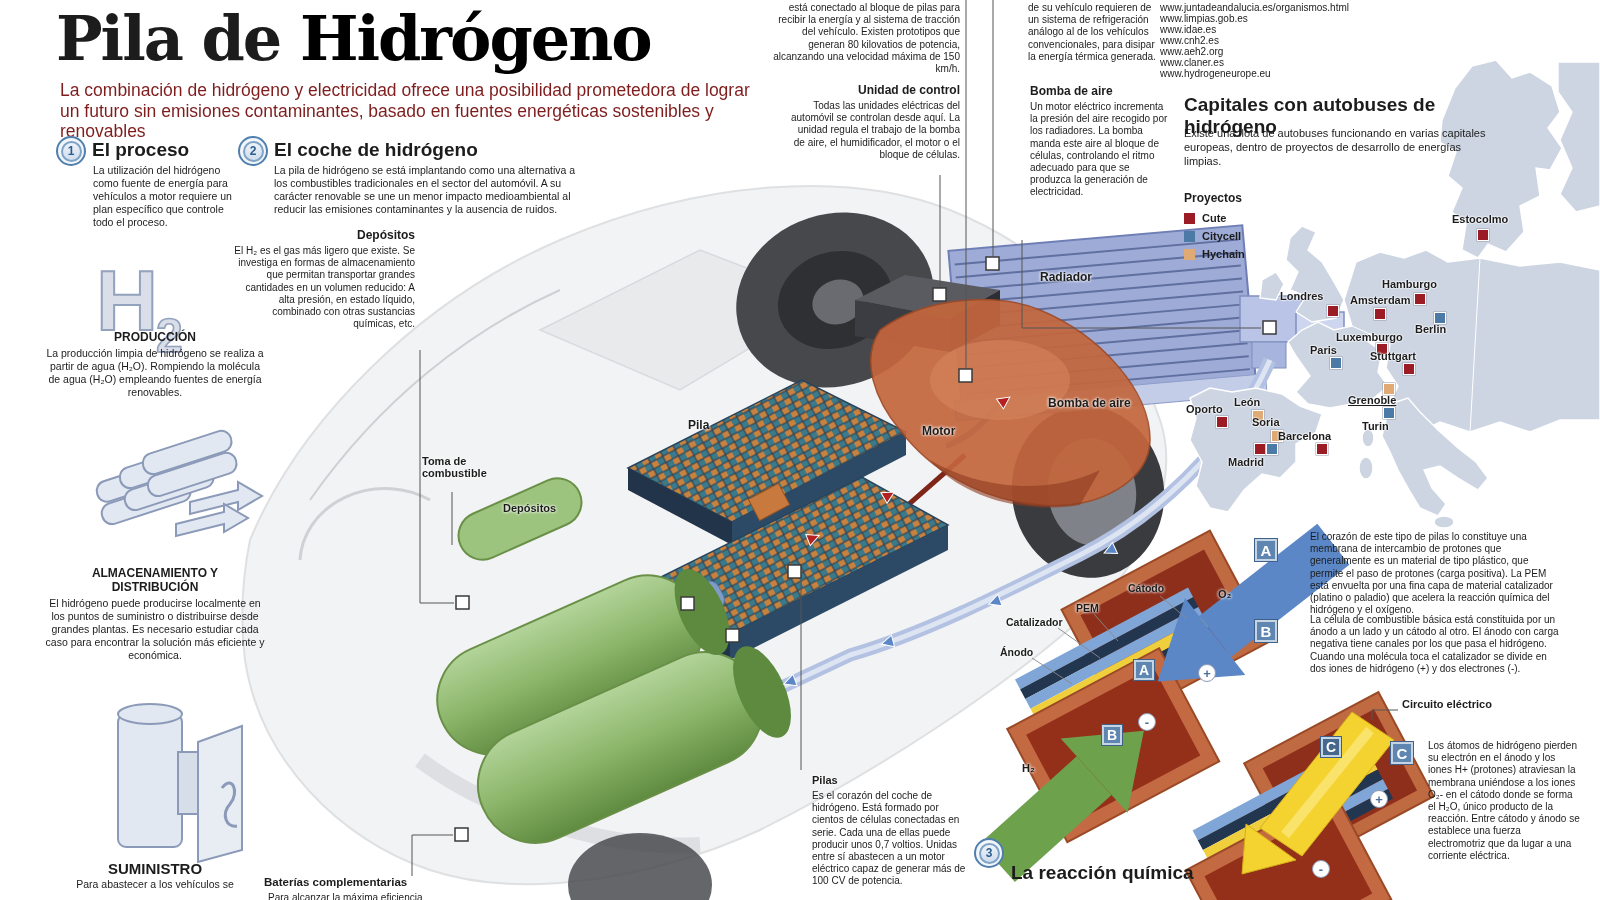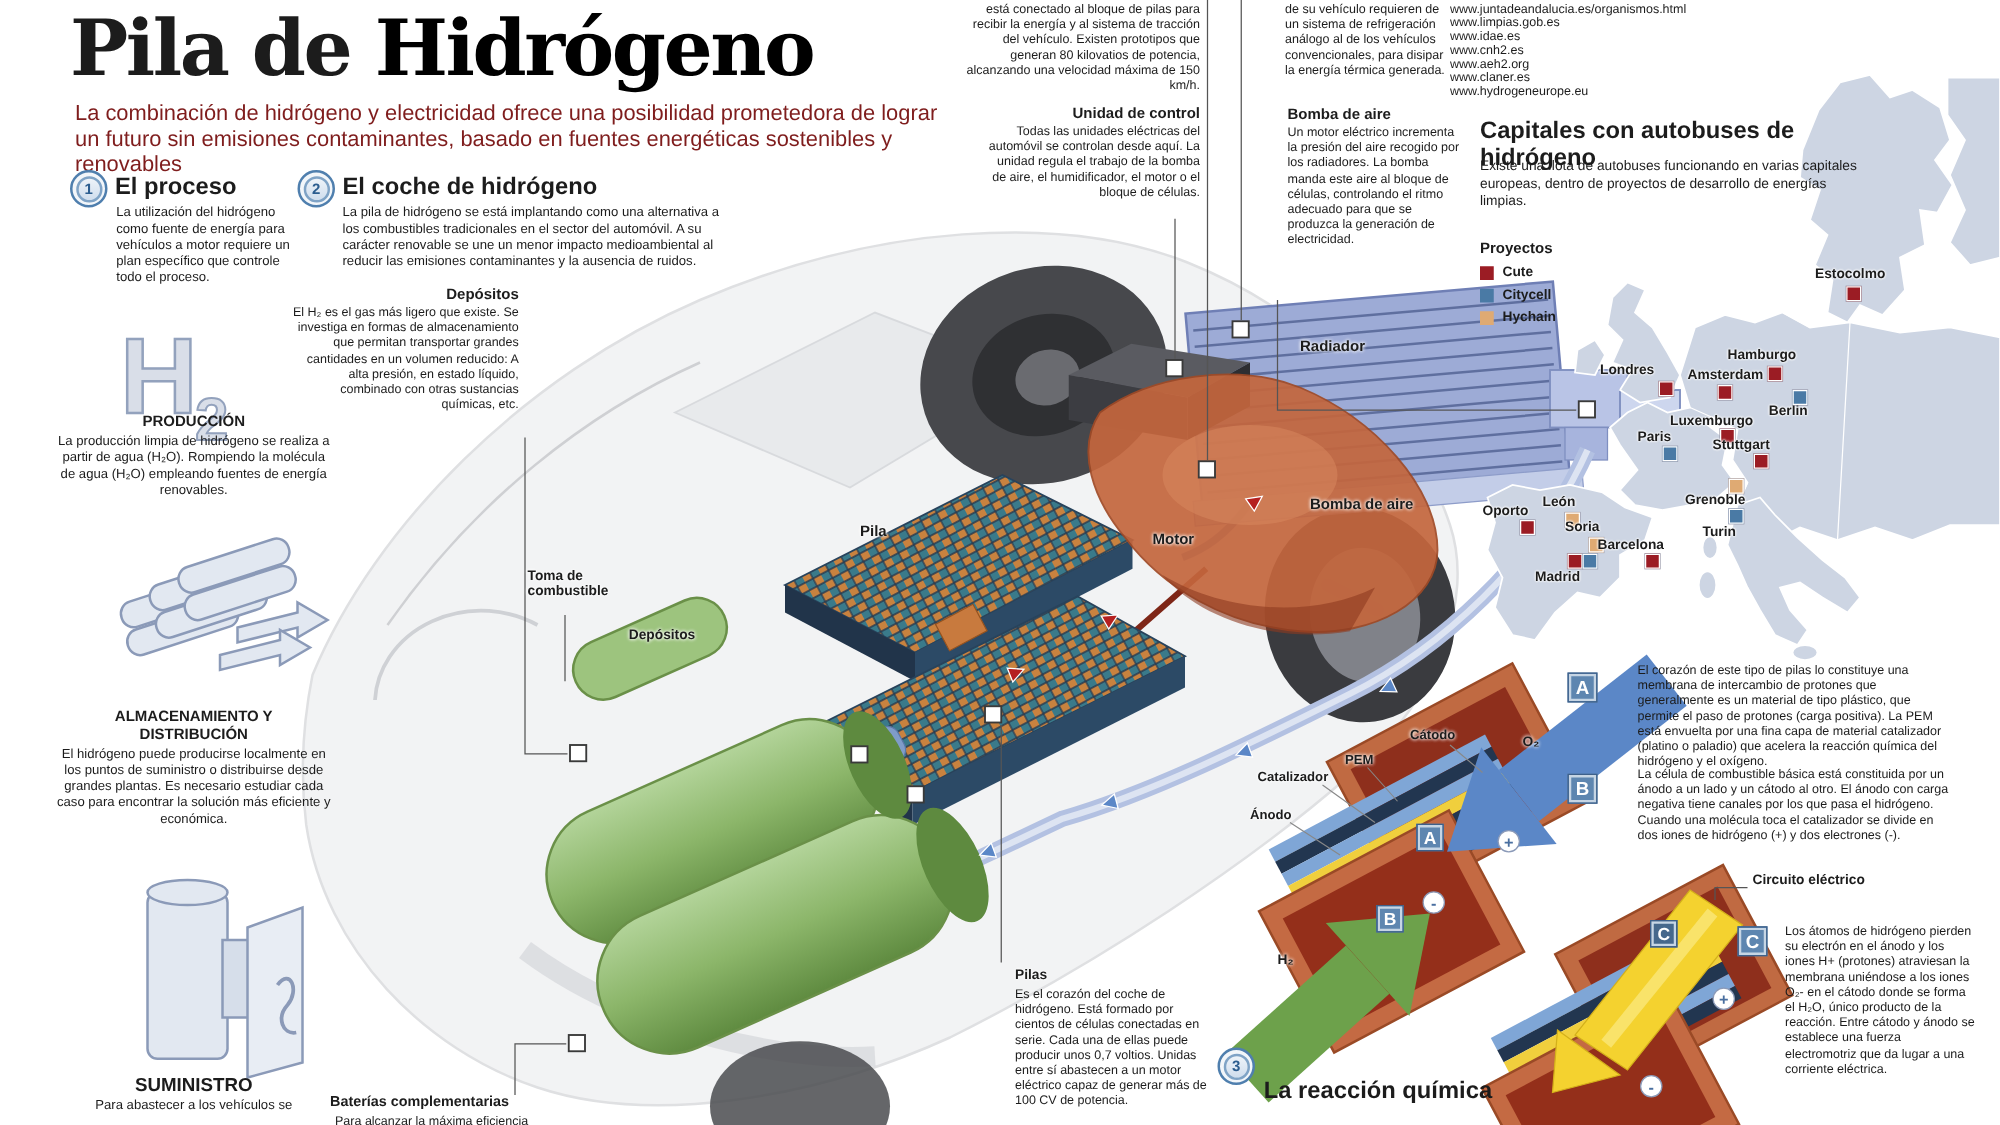--- a/index.html
+++ b/index.html
@@ -343,21 +343,21 @@
     <div class="city" style="left: 1338px; top: 294px; margin-left: 12px;">Amsterdam</div>
     <div class="citysq" style="left: 1374px; top: 308px; background: rgb(155, 28, 36);"></div>
     <div class="city" style="left: 1415px; top: 323px;">Berlin</div>
     <div class="citysq" style="left: 1434px; top: 312px; background: rgb(74, 122, 165);"></div>
     <div class="city" style="left: 1336px; top: 331px;">Luxemburgo</div>
     <div class="citysq" style="left: 1376px; top: 343px; background: rgb(155, 28, 36);"></div>
     <div class="city" style="left: 1310px; top: 344px;">Paris</div>
     <div class="citysq" style="left: 1330px; top: 357px; background: rgb(74, 122, 165);"></div>
     <div class="city" style="left: 1370px; top: 350px;">Stuttgart</div>
     <div class="citysq" style="left: 1403px; top: 363px; background: rgb(155, 28, 36);"></div>
-    <div class="city" style="left: 1348px; top: 394px;">Grenoble</div>
+    <div class="city" style="left: 1348px; top: 394px; text-decoration: underline;">Grenoble</div>
     <div class="citysq" style="left: 1383px; top: 383px; background: rgb(223, 170, 115);"></div>
     <div class="city" style="left: 1362px; top: 420px; text-align: center;">Turin</div>
     <div class="citysq" style="left: 1383px; top: 407px; background: rgb(74, 122, 165);"></div>
     <div class="city" style="left: 1186px; top: 403px;">Oporto</div>
     <div class="citysq" style="left: 1216px; top: 416px; background: rgb(155, 28, 36);"></div>
     <div class="city" style="left: 1234px; top: 396px;">León</div>
     <div class="citysq" style="left: 1252px; top: 410px; background: rgb(223, 170, 115);"></div>
     <div class="city" style="left: 1252px; top: 416px;">Soria</div>
     <div class="citysq" style="left: 1271px; top: 430px; background: rgb(223, 170, 115);"></div>
     <div class="city" style="left: 1278px; top: 430px;">Barcelona</div>

